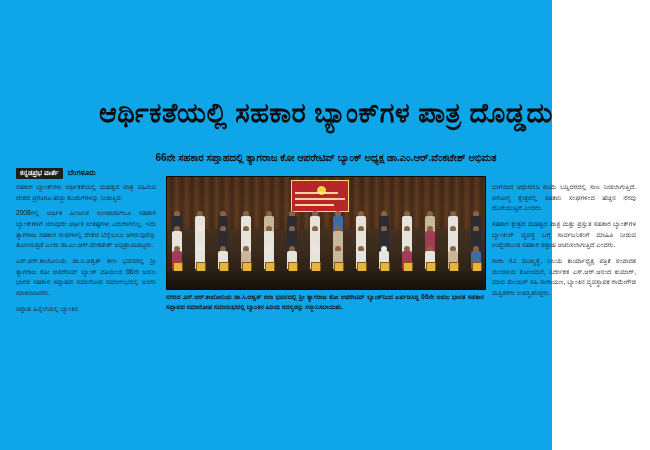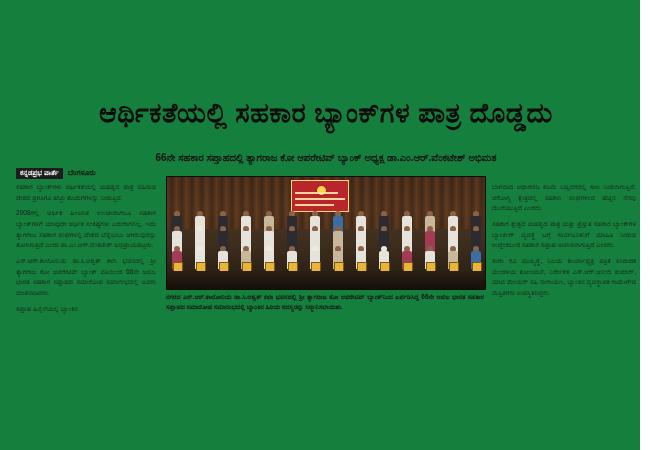--- a/index.html
+++ b/index.html
@@ -9,23 +9,24 @@
   }
   body {
     width: 650px;
     height: 450px;
     font-family: "Liberation Sans", sans-serif;
     color: #000000;
     overflow: hidden;
   }
   .page {
     position: relative;
-    width: 640px;
+    width: 520px;
     height: 450px;
-    background: #15803d;
+    background: #0ea5e9;
+    padding-left: 32px;
   }
   .headline {
     position: absolute;
     left: 16px;
     top: 98px;
     width: 620px;
     text-align: center;
     font-family: "Liberation Sans", sans-serif;
     font-weight: bold;
     font-size: 27px;

